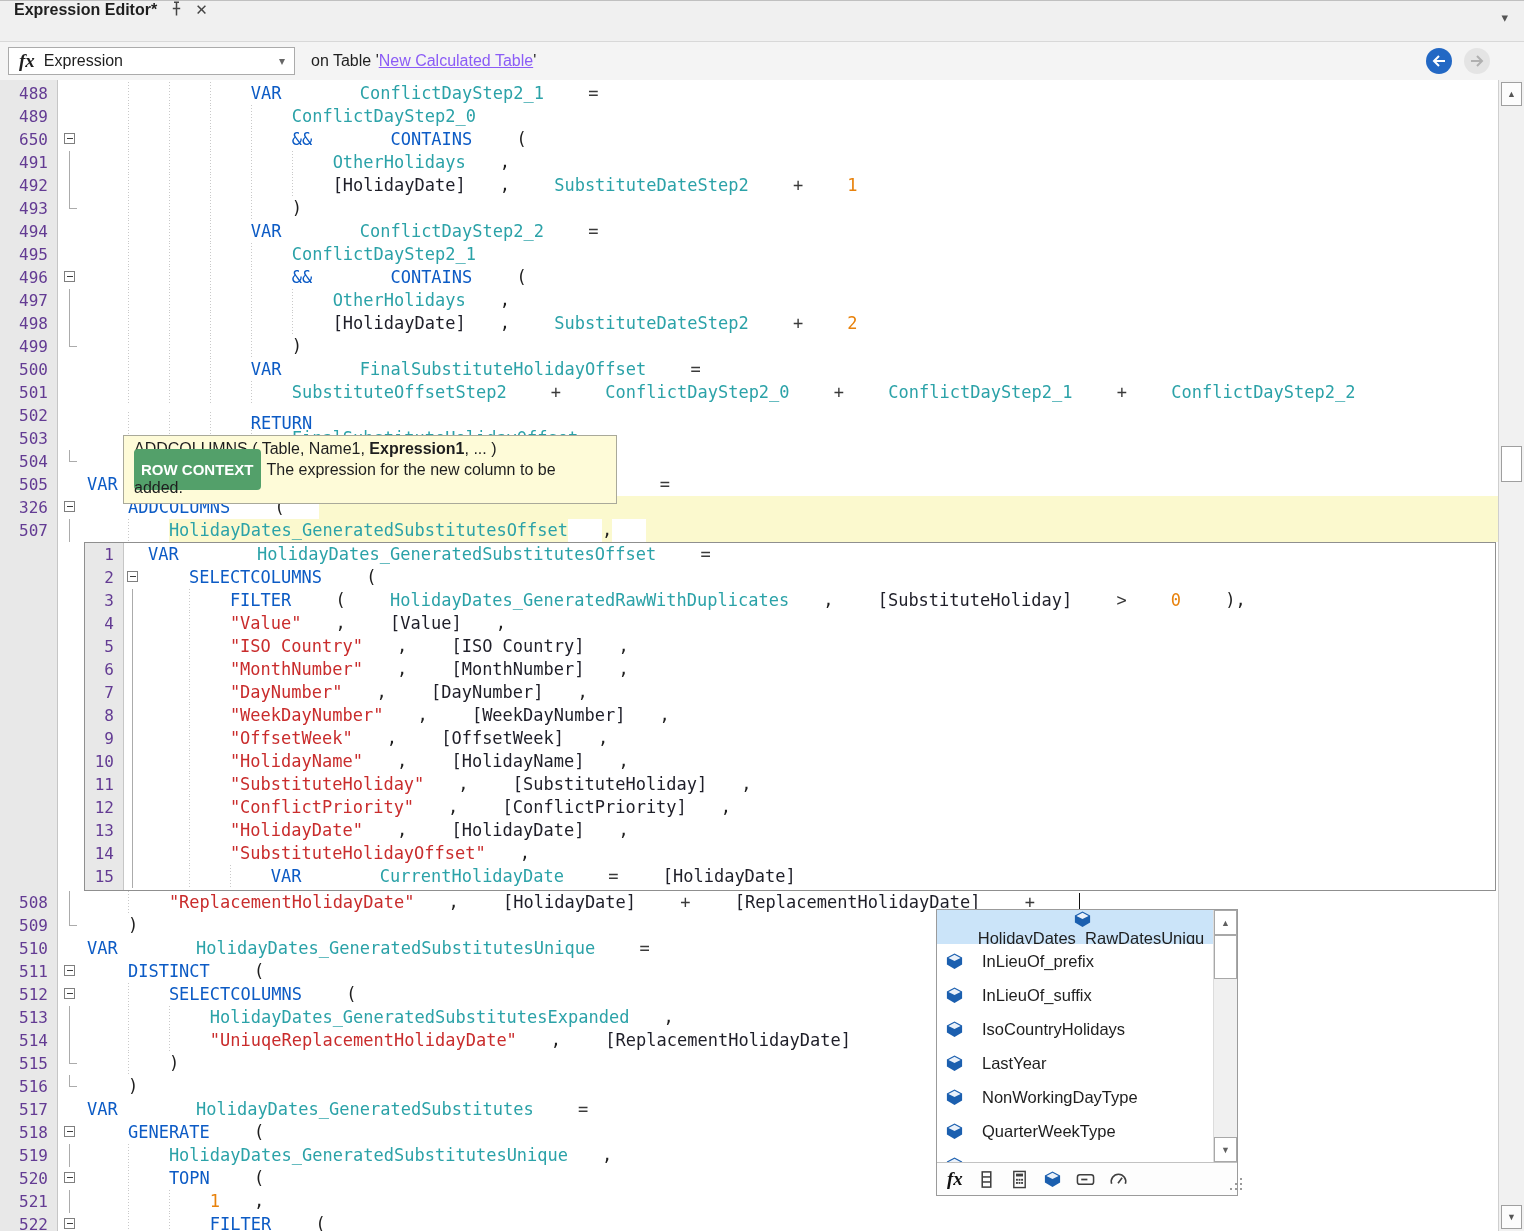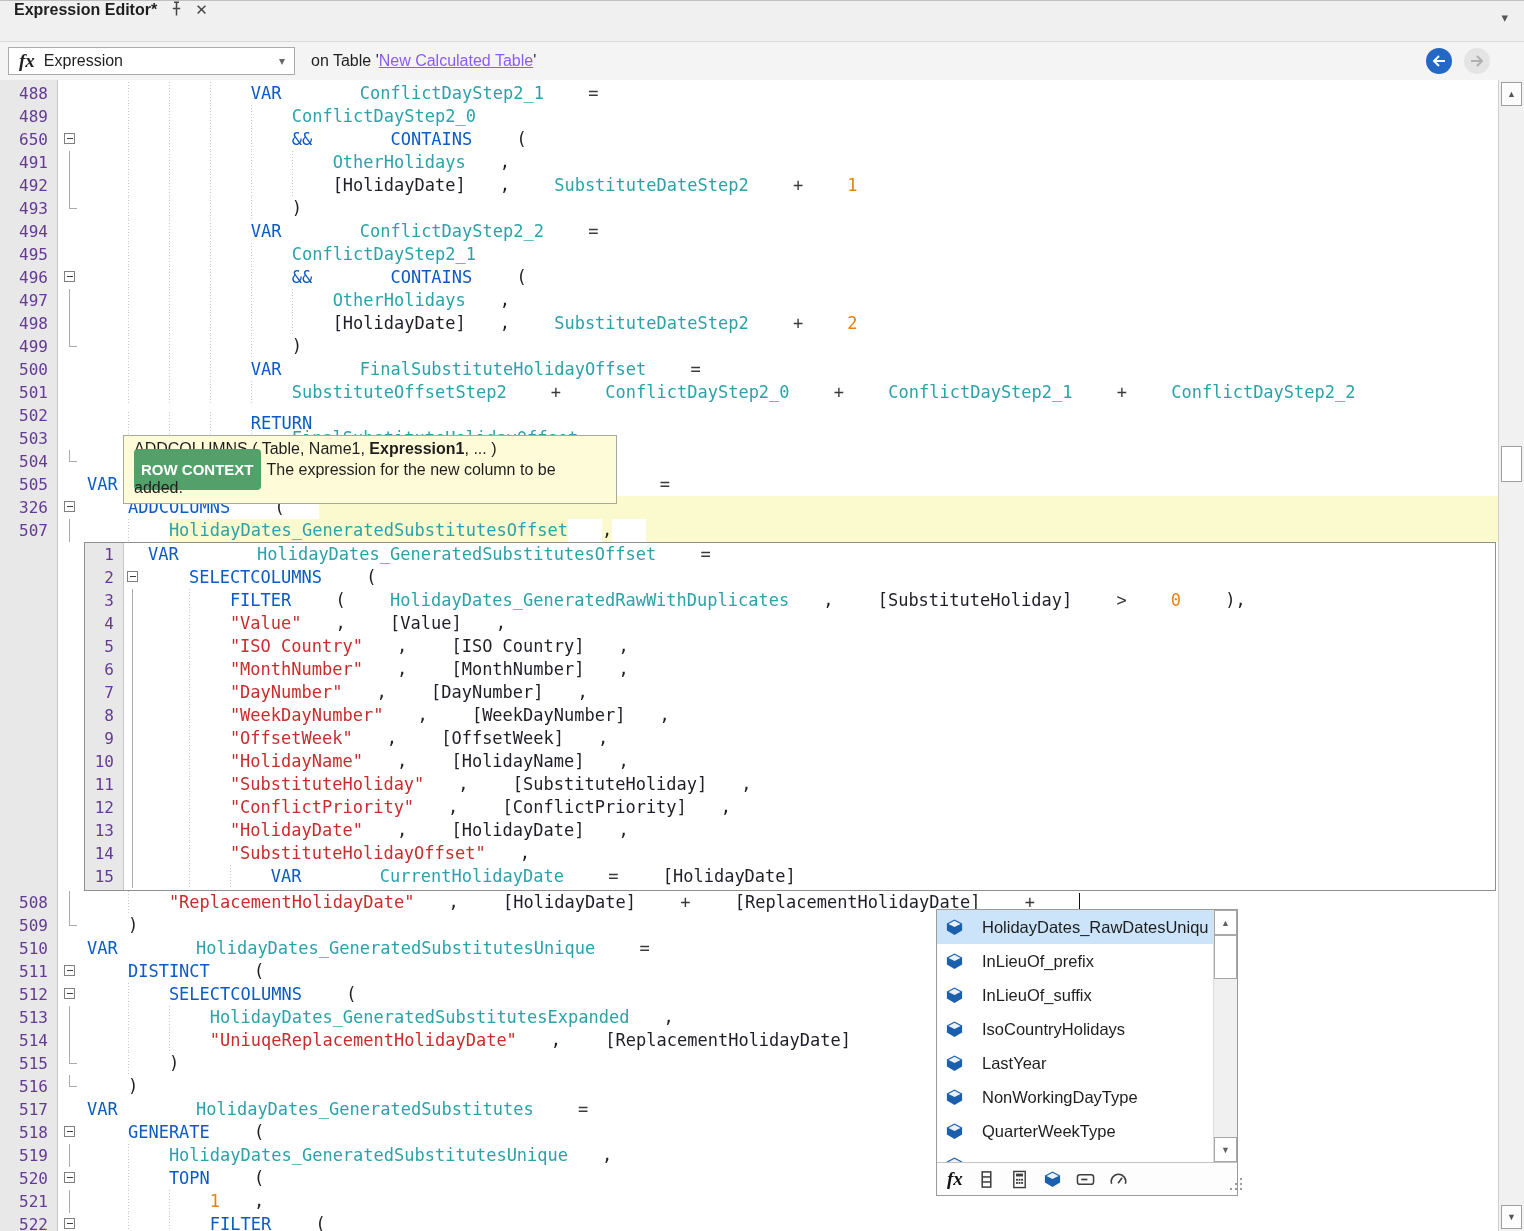--- a/index.html
+++ b/index.html
@@ -61,21 +61,21 @@
   
   .tooltip{position:absolute;left:123px;top:434px;width:494px;box-sizing:border-box;background:#fefbd8;
            border:1px solid #a9a99a;padding:4px 10px 6px;z-index:30;font-size:16px;}
   .tooltip .sig{margin-bottom:3px;}
   .badge{background:#53a06a;color:#fff;font-size:15px;font-weight:bold;padding:12px 7px;border-radius:4px;margin-right:6px;}
 
   
   .ac{position:absolute;left:936px;top:908px;width:302px;border:1px solid #9b9b9b;background:#fff;z-index:25;box-sizing:border-box;}
   .ac-list{height:252px;overflow:hidden;position:relative;}
   .ac-item{height:34px;display:flex;align-items:center;padding-left:8px;font-size:16.5px;white-space:nowrap;overflow:hidden;}
-  .ac-item.sel{background:#cbe4f9;}
+  .ac-item.sel{background:#cbe4f9;flex-direction:column;}
   .ac-item svg{flex:none;margin-right:9px;}
   .ac-scroll{position:absolute;right:0;top:0;width:23px;height:252px;background:#f0f0f0;border-left:1px solid #dcdcdc;}
   .sbtn{position:absolute;right:0;width:23px;height:25px;background:#fff;border:1px solid #a8a8a8;box-sizing:border-box;
         display:flex;align-items:center;justify-content:center;font-size:9px;color:#606060;}
   .ac-up{top:0;} .ac-down{bottom:0;}
   .ac-thumb{position:absolute;right:0;top:25px;width:23px;height:44px;background:#fff;border:1px solid #a8a8a8;box-sizing:border-box;}
   .ac-bar{height:32px;border-top:1px solid #c2c2c2;background:#fdfdfd;display:flex;align-items:center;padding:0 10px;gap:14px;position:relative;}
   .ac-bar .fxi{font-family:"Liberation Serif","DejaVu Serif",serif;font-style:italic;font-weight:bold;font-size:19px;color:#111;}
   .grip{position:absolute;right:5px;bottom:5px;width:2px;height:2px;background:#9a9a9a;
         box-shadow:5px 0 #9a9a9a,10px 0 #9a9a9a,5px -5px #9a9a9a,10px -5px #9a9a9a,10px -10px #9a9a9a;}

